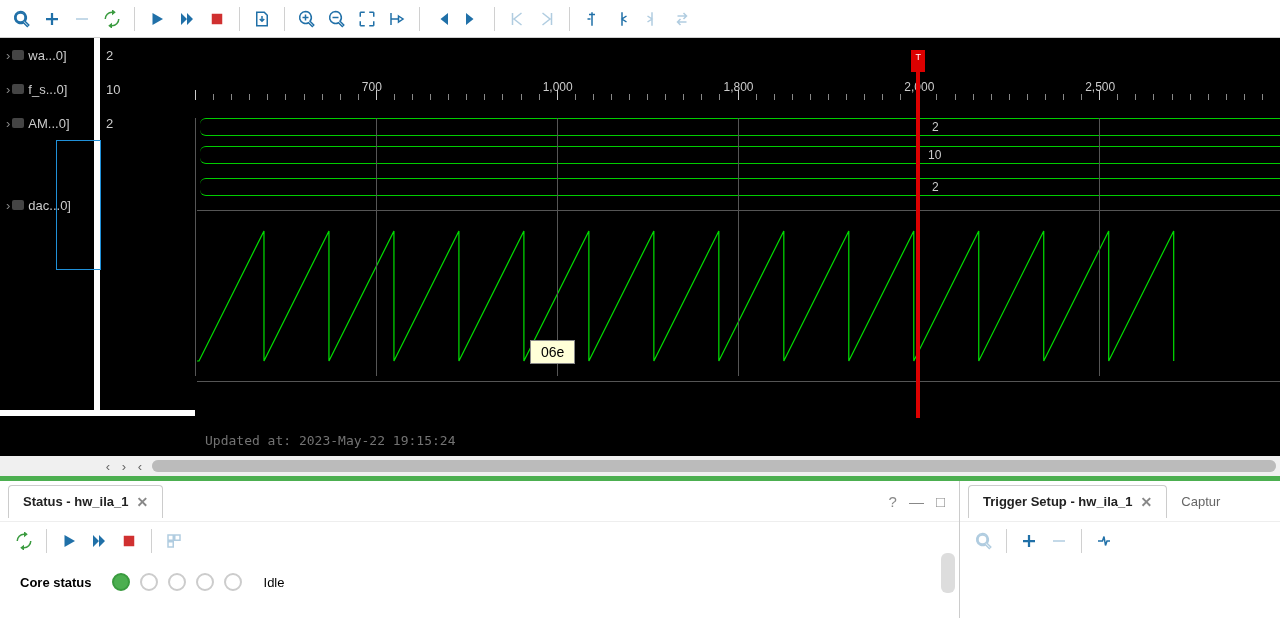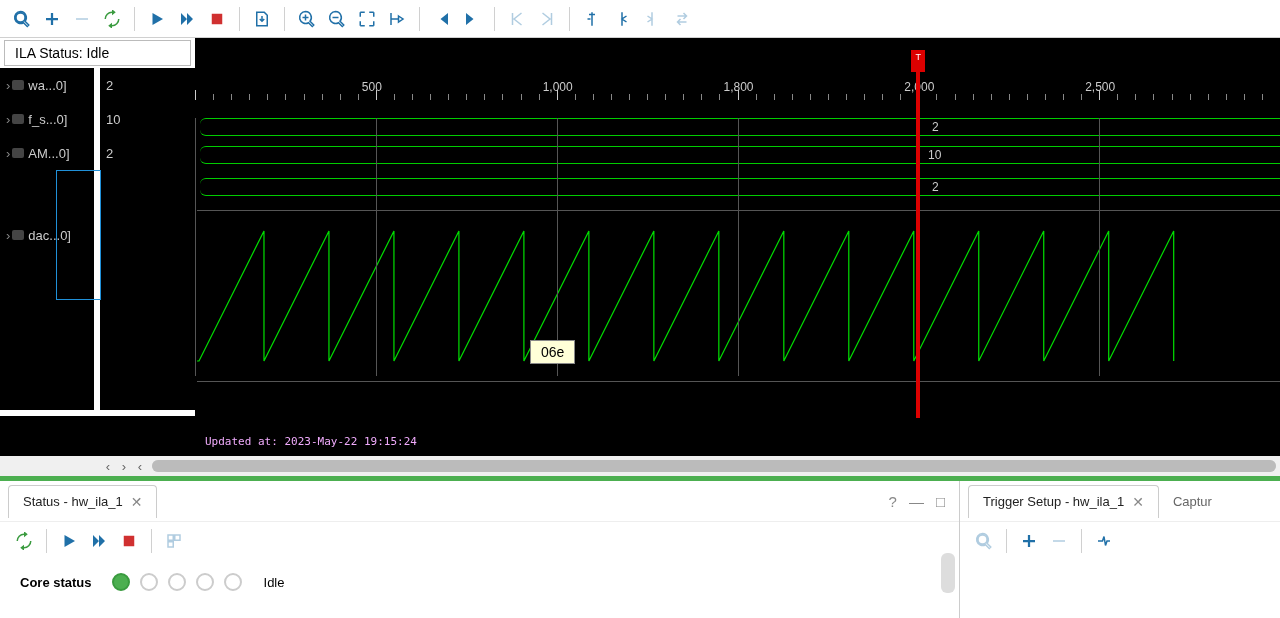--- a/index.html
+++ b/index.html
@@ -42,35 +42,35 @@
 
 .lane-wave { position: absolute; top: 172px; left: 2px; right: 0; height: 172px; border-top: 1px solid #555; border-bottom: 1px solid #555; }
 .saw-svg { width: 100%; height: 100%; }
 .grid-v { position: absolute; top: 80px; bottom: 80px; width: 1px; background: #555; }
 
 .trigger-marker { position: absolute; top: 12px; width: 14px; height: 22px; background: #d00; color: #fff; font-size: 9px; text-align: center; line-height: 10px; padding-top: 2px; }
 .trigger-line { position: absolute; top: 32px; bottom: 38px; width: 4px; background: #d00; }
 
 .tooltip-box { position: absolute; background: #ffffd8; border: 1px solid #888; padding: 3px 10px; font-size: 14px; color: #000; }
 
-.updated-txt { position: absolute; bottom: 8px; left: 10px; color: #f0abfc; font-family: monospace; font-size: 11px; }
+.updated-txt { position: absolute; bottom: 8px; left: 10px; color: #737373; font-family: monospace; font-size: 13px; }
 
 .hscroll-row { display: flex; height: 20px; align-items: center; background: #f0f0f0; }
 .hscroll-row .arrow { width: 16px; text-align: center; color: #666; cursor: pointer; font-size: 13px; }
 .hscroll-bar { flex: 1; height: 12px; background: #d8d8d8; border-radius: 6px; margin: 0 4px; position: relative; }
 .hscroll-thumb { position: absolute; left: 0; width: 100%; height: 100%; background: #bbb; border-radius: 6px; }
 
 .green-progress { height: 5px; background: #4caf50; }
 
 .bottom-row { display: flex; height: 180px; }
 .bottom-left { flex: 1; display: flex; flex-direction: column; border-right: 1px solid #ccc; }
 .bottom-right { width: 320px; display: flex; flex-direction: column; }
 .tab-row { display: flex; align-items: center; height: 40px; padding: 0 8px; }
 .tab { padding: 8px 14px; color: #666; cursor: pointer; display: flex; align-items: center; gap: 8px; }
-.tab.active { background: #fff; color: #222; font-weight: normal; border: 1px solid #ccc; border-bottom: none; border-radius: 4px 4px 0 0; text-align: center; }
+.tab.active { background: #fff; color: #222; font-weight: bold; border: 1px solid #ccc; border-bottom: none; border-radius: 4px 4px 0 0; text-align: center; }
 .tab .close { color: #888; font-size: 14px; }
 .tab-spacer { flex: 1; }
 .tab-ctrl { color: #888; margin: 0 6px; cursor: pointer; font-size: 15px; }
 
 .lower-toolbar { display: flex; align-items: center; height: 38px; padding: 0 10px; gap: 2px; border-top: 1px solid #eee; }
 
 .status-body { padding: 14px 20px; display: flex; align-items: center; gap: 10px; position: relative; }
 .status-body .lbl { font-weight: bold; margin-right: 10px; }
 .status-dot { width: 18px; height: 18px; border-radius: 50%; border: 2px solid #ccc; }
 .status-dot.green { background: #4caf50; border-color: #3a9b3f; }
@@ -186,24 +186,20 @@
     </div>
     <div class="tb-btn disabled">
       <svg viewBox="0 0 24 24" class="icon">
         <path fill="none" stroke="#2070a8" stroke-width="2" d="M6 8h12 M14 4l4 4-4 4 M18 16H6 M10 12l-4 4 4 4"></path>
       </svg>
     </div>
   </div>
 
 <div class="main-row">
   <div class="left-panel">
-    <div class="status-bar">
-      <span>ILA Status:</span>
-      <span>Idle</span>
-    </div>
     <div class="signal-rows">
       <div class="name-col" id="name-col">
           <div class="sig-row">
             <span class="chev">›</span>
             <span class="badge"></span>
             <span>wa...0]</span>
           </div>
           <div class="sig-row">
             <span class="chev">›</span>
             <span class="badge"></span>
@@ -245,21 +241,21 @@
         <div class="ruler-minor" style="left: 36.1667px;"></div>
         <div class="ruler-minor" style="left: 54.25px;"></div>
         <div class="ruler-minor" style="left: 72.3333px;"></div>
         <div class="ruler-minor" style="left: 90.4167px;"></div>
         <div class="ruler-minor" style="left: 108.5px;"></div>
         <div class="ruler-minor" style="left: 126.583px;"></div>
         <div class="ruler-minor" style="left: 144.667px;"></div>
         <div class="ruler-minor" style="left: 162.75px;"></div>
         <div class="ruler-tick" style="left: 180.833px;">
           <div class="ruler-major"></div>
-          <span class="lbl">500</span>
+          <span class="lbl">700</span>
         </div>
         <div class="ruler-minor" style="left: 198.917px;"></div>
         <div class="ruler-minor" style="left: 217px;"></div>
         <div class="ruler-minor" style="left: 235.083px;"></div>
         <div class="ruler-minor" style="left: 253.167px;"></div>
         <div class="ruler-minor" style="left: 271.25px;"></div>
         <div class="ruler-minor" style="left: 289.333px;"></div>
         <div class="ruler-minor" style="left: 307.417px;"></div>
         <div class="ruler-minor" style="left: 325.5px;"></div>
         <div class="ruler-minor" style="left: 343.583px;"></div>

